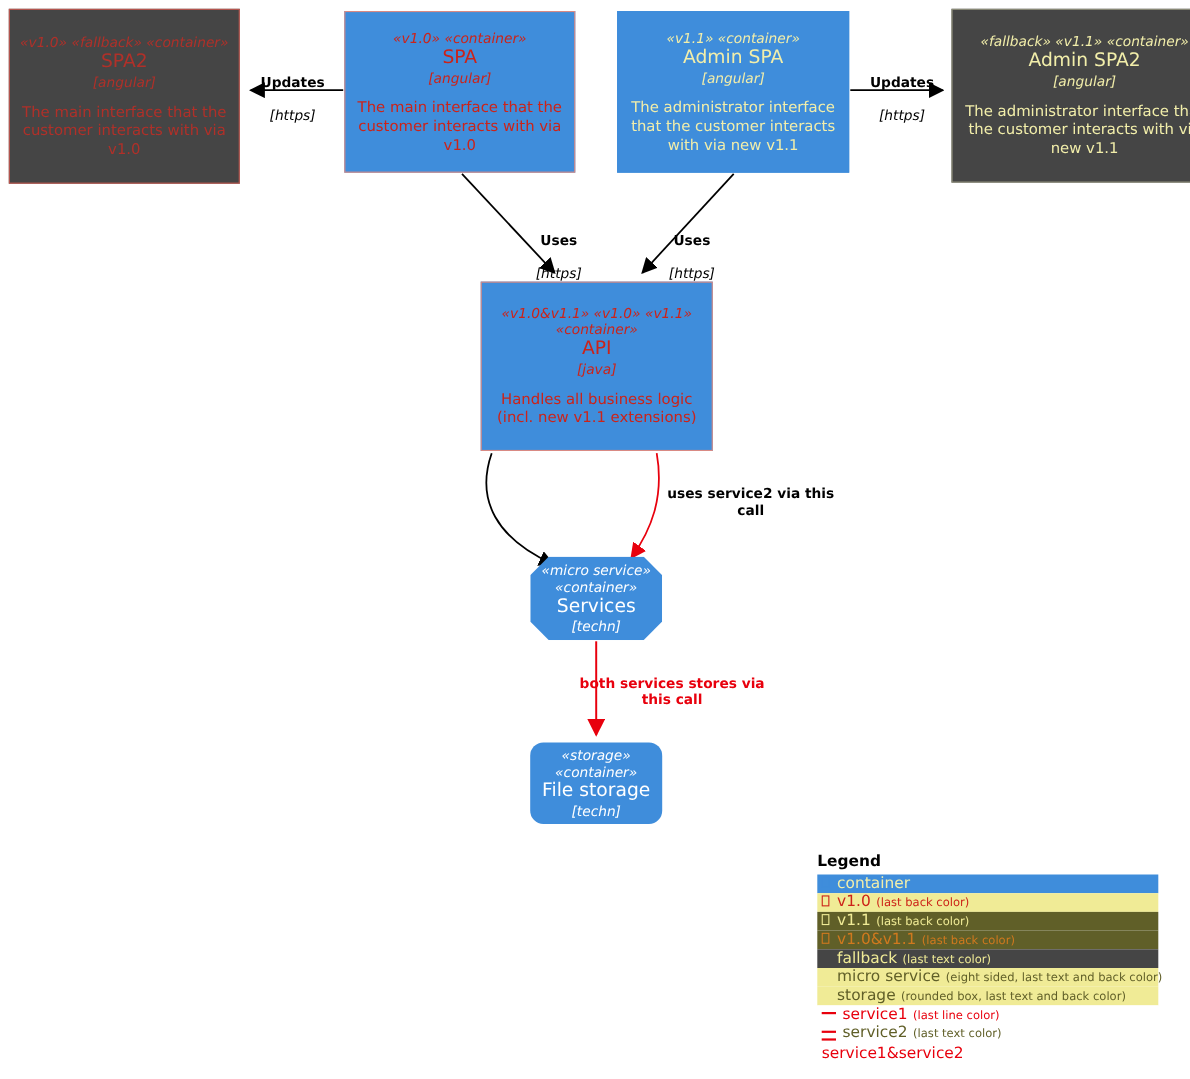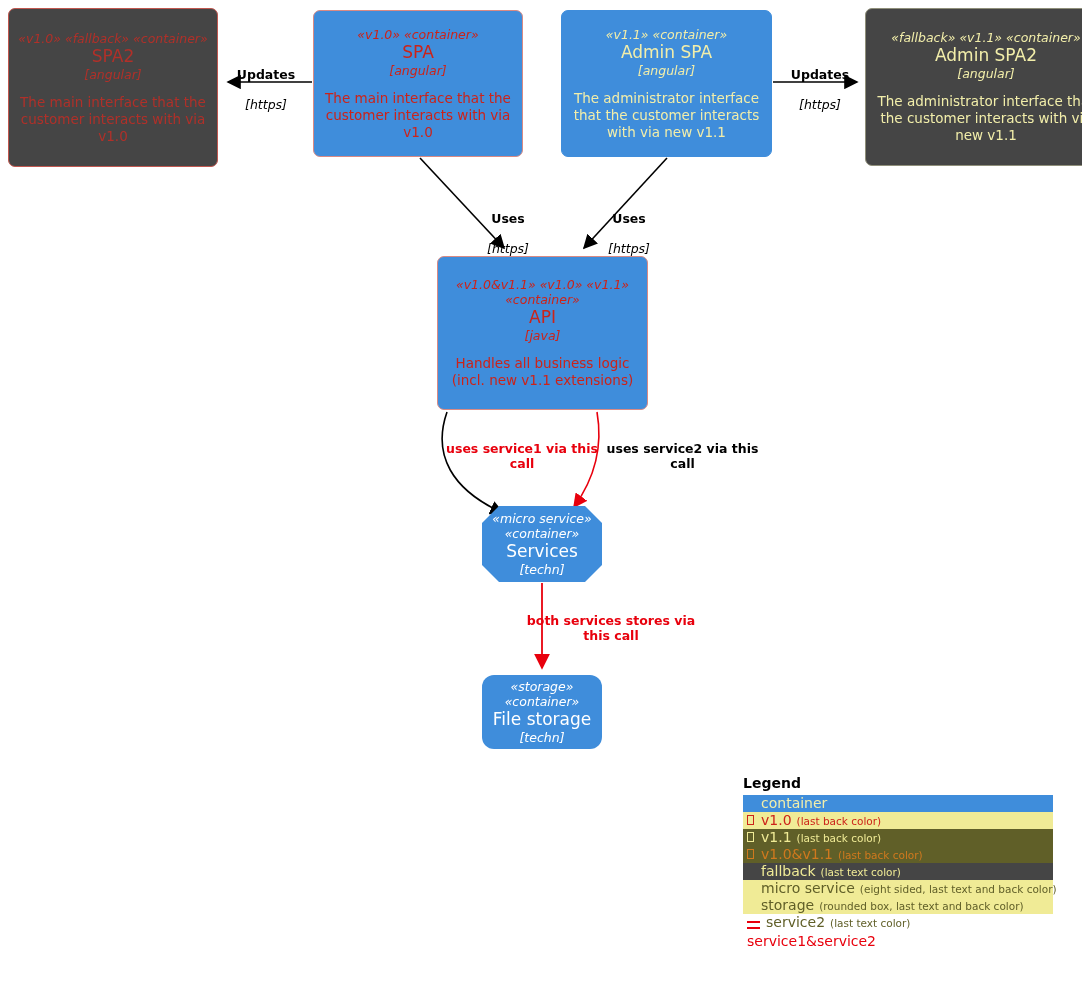--- a/index.html
+++ b/index.html
@@ -28,21 +28,20 @@
     pointer-events: none;
   }
   .node {
     position: absolute;
     box-sizing: border-box;
     text-align: center;
     display: flex;
     flex-direction: column;
     justify-content: center;
     align-items: center;
-    border-radius: 7px;
   }
   .node .stereo {
     font-style: italic;
     font-size: 12.5px;
     line-height: 15px;
     display: block;
   }
   .node .title {
     font-weight: normal;
     font-size: 17px;
@@ -300,21 +299,20 @@
   <div class="edge-label" id="lbl-uses-left" style="color: rgb(0, 0, 0);">
     <span class="lab-main">Uses</span>
     <span class="lab-techn">[https]</span>
   </div>
 
   <div class="edge-label" id="lbl-uses-right" style="color: rgb(0, 0, 0);">
     <span class="lab-main">Uses</span>
     <span class="lab-techn">[https]</span>
   </div>
 
-  <div class="edge-label" id="lbl-service1" style="color: rgb(232, 0, 13);">uses service1 via this call</div>
   <div class="edge-label" id="lbl-service2" style="color: rgb(0, 0, 0);">uses service2 via this call</div>
   <div class="edge-label" id="lbl-stores" style="color: rgb(232, 0, 13);">both services stores via this call</div>
 
   <div id="legend">
     <div id="legend-title">Legend</div>
     <div id="legend-rows">
         <div class="legend-row" style="background: rgb(63, 141, 219);">
           <span class="swatch-glyph box" style="color: rgb(63, 141, 219);"></span>
           <span class="lg-label" style="color: rgb(242, 238, 170);">container</span>
         </div>
@@ -343,20 +341,25 @@
           <span class="lg-label" style="color: rgb(96, 95, 40);">micro service</span>
           <span class="lg-note" style="color: rgb(96, 95, 40);">(eight sided, last text and back color)</span>
         </div>
         <div class="legend-row" style="background: rgb(240, 235, 150);">
           <span class="swatch-glyph none" style="color: rgb(240, 235, 150);"></span>
           <span class="lg-label" style="color: rgb(96, 95, 40);">storage</span>
           <span class="lg-note" style="color: rgb(96, 95, 40);">(rounded box, last text and back color)</span>
         </div>
         <div class="legend-row" style="background: rgb(255, 255, 255);">
           <span class="swatch-glyph dash" style="color: rgb(232, 0, 13);"></span>
+          <span class="lg-label" style="color: rgb(232, 0, 13);">service1</span>
+          <span class="lg-note" style="color: rgb(232, 0, 13);">(last line color)</span>
+        </div>
+        <div class="legend-row" style="background: rgb(255, 255, 255);">
+          <span class="swatch-glyph dash" style="color: rgb(232, 0, 13);"></span>
           <span class="lg-label" style="color: rgb(96, 95, 40);">service2</span>
           <span class="lg-note" style="color: rgb(96, 95, 40);">(last text color)</span>
         </div>
         <div class="legend-row" style="background: rgb(255, 255, 255); flex-direction: column;">
           <span class="swatch-glyph dash" style="color: rgb(232, 0, 13);"></span>
           <span class="lg-label" style="color: rgb(232, 0, 13);">service1&amp;service2</span>
         </div>
       </div>
   </div>
 

